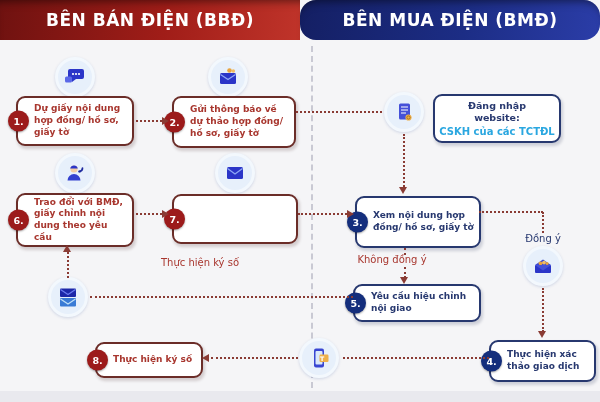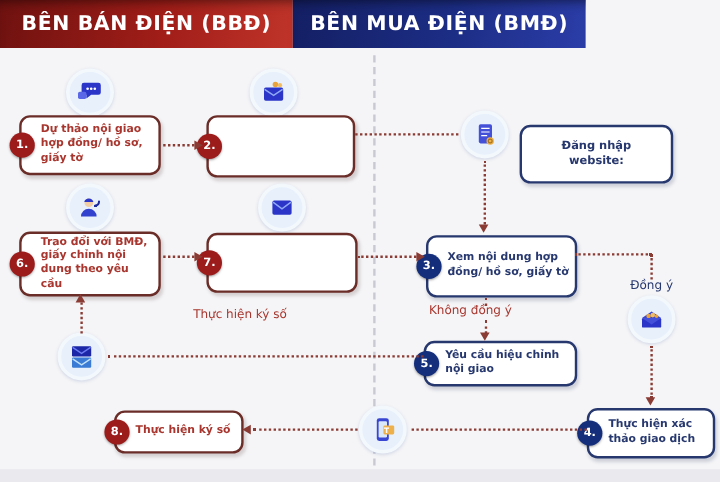--- a/index.html
+++ b/index.html
@@ -2,26 +2,26 @@
 <html><head>
 <meta charset="utf-8">
 <style>
   html,body{margin:0;padding:0;background:#ffffff;}
   #canvas{
     position:relative;width:600px;height:402px;overflow:hidden;
     background:#f5f5f7;
     font-family:"DejaVu Sans","Liberation Sans",sans-serif;
   }
   
-  .hdr{position:absolute;left:0;top:0;width:488px;height:40px;display:flex;}
+  .hdr{position:absolute;left:0;top:0;width:600px;height:40px;display:flex;}
   .hdr-half{flex:1;display:flex;align-items:center;justify-content:center;
     color:#fff;font-weight:bold;font-size:17px;letter-spacing:.5px;
     box-shadow:inset 0 8px 10px -7px rgba(0,0,0,.55);}
   .hdr-left{background:linear-gradient(100deg,#6f1210 0%,#a01d18 55%,#c0342a 100%);max-width:305px;}
-  .hdr-right{background:linear-gradient(100deg,#141f63 0%,#1c2d85 55%,#2b3da8 100%);}
+  .hdr-right{background:linear-gradient(100deg,#141f63 0%,#1c2d85 55%,#2b3da8 100%);border-radius:16px;}
   
   .divider{position:absolute;border-left:2px dashed #c9c9d3;}
   .footer{position:absolute;left:0;bottom:0;width:600px;height:11px;background:#e9e9ee;}
   
   .box{position:absolute;background:#fff;border:2px solid #6b2d28;border-radius:9px;
     display:flex;align-items:center;box-shadow:1.5px 2.5px 3px rgba(60,30,30,.18);}
   .box .btxt{padding:2px 4px 2px 16px;font-weight:bold;font-size:9px;line-height:1.3;color:#a8362e;}
   .box.buyer{border-color:#27386f;box-shadow:1.5px 2.5px 3px rgba(30,40,80,.18);}
   .box.buyer .btxt{color:#27386f;}
   .num{position:absolute;left:-10px;top:50%;transform:translateY(-50%);
@@ -139,29 +139,31 @@
     <svg viewBox="0 0 24 24" width="24" height="24">
       <rect x="7" y="2.5" width="10" height="19" rx="2" fill="#3946d2"></rect>
       <rect x="8.5" y="5" width="7" height="13.5" rx="1" fill="#d9e8fa"></rect>
       <rect x="12.5" y="8.5" width="9" height="7.5" rx="1.2" fill="#eeb04b"></rect>
       <text x="15.2" y="14.6" font-size="6.2" font-weight="bold" text-anchor="middle" fill="#fff" font-family="DejaVu Sans">T</text>
     </svg>
   </div>
 
   <div class="box seller" style="left:16px;top:96px;width:114px;height:46px">
     <span class="num">1.</span>
-    <div class="btxt">Dự thảo nội giao hợp đồng/ hồ sơ, giấy tờ</div>
+    <div class="btxt">Dự giấy nội dung hợp đồng/ hồ sơ, giấy tờ</div>
   </div>
 
   <div class="box seller" style="left:172px;top:96px;width:120px;height:48px">
     <span class="num">2.</span>
-  </div>
-
-  <div class="box buyer login" style="left:433px;top:104px;width:124px;height:45px">
+    <div class="btxt">Gửi thông báo về dự thảo hợp đồng/ hồ sơ, giấy tờ</div>
+  </div>
+
+  <div class="box buyer login" style="left:433px;top:94px;width:124px;height:45px">
     <div class="ltitle">Đăng nhập website:</div>
+    <div class="llink">CSKH của các TCTĐL</div>
   </div>
 
   <div class="box seller" style="left:16px;top:193px;width:114px;height:50px">
     <span class="num">6.</span>
     <div class="btxt">Trao đổi với BMĐ, giấy chỉnh nội dung theo yêu cầu</div>
   </div>
 
   <div class="box seller" style="left:172px;top:194px;width:122px;height:46px">
     <span class="num">7.</span>
   </div>

